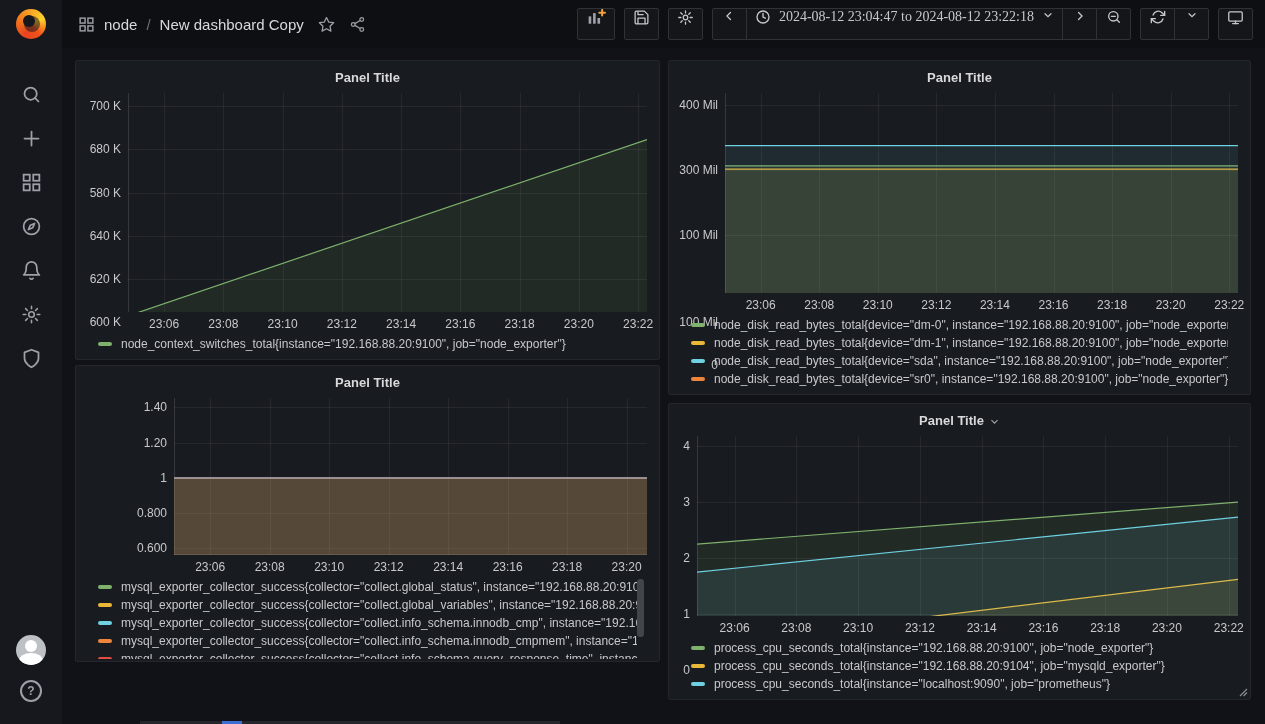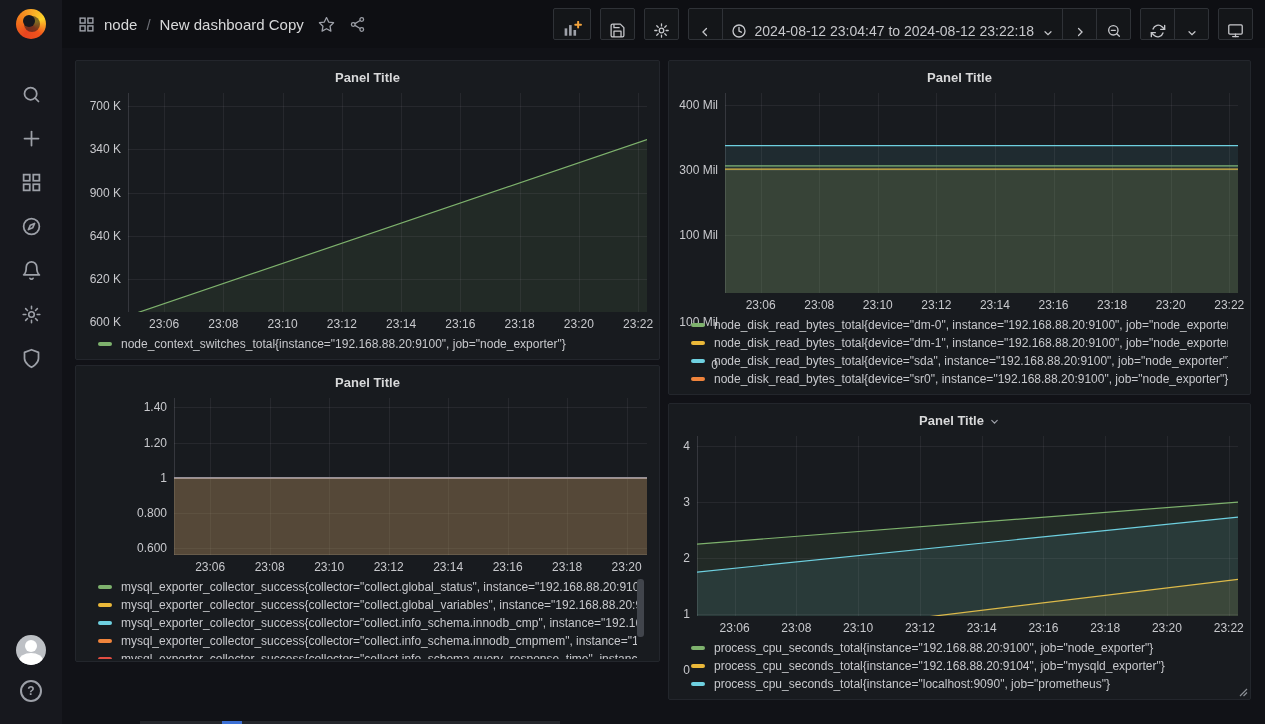--- a/index.html
+++ b/index.html
@@ -31,21 +31,21 @@
     display:flex; align-items:center; padding:0 12px 0 16px; z-index:10; }
   .breadcrumb { display:flex; align-items:center; gap:9px; font-size:15px; color:#D8D9DA; }
   .crumb-icon { color:#9DA0A8; display:flex; }
   .crumb-sep { color:#6E7077; }
   .crumb-link { cursor:pointer; }
   .nav-iconbtn { color:#9DA0A8; margin-left:14px; cursor:pointer; display:flex; }
   .nav-spacer { flex:1; }
   .toolbar { display:flex; align-items:center; gap:9px; }
   .tb-group { display:flex; }
   .tb-btn { height:32px; min-width:35px; border:1px solid #2F3237; background:#141619; border-radius:2px;
-    display:flex; align-items:flex-end; justify-content:center; color:#C7C8CC; padding:0 8px; cursor:pointer; gap:8px; }
+    display:flex; align-items:flex-start; justify-content:center; color:#C7C8CC; padding:0 8px; cursor:pointer; gap:8px;font-family:Liberation Serif, serif; }
   .tb-group .tb-btn { border-radius:0; margin-left:-1px; }
   .tb-group .tb-btn:first-child { border-radius:2px 0 0 2px; margin-left:0; }
   .tb-group .tb-btn:last-child { border-radius:0 2px 2px 0; }
   .time-label { font-size:14px; color:#C7C8CC; white-space:nowrap; }
 
   
   .dash { position:absolute; left:62px; top:48px; right:0; bottom:0; background:#111217; }
   .panel { position:absolute; background:#181B1F; border:1px solid #23262C; border-radius:2px;
     display:flex; flex-direction:column; }
   .panel-header { flex:none; height:28px; padding-top:5px; display:flex; align-items:center; justify-content:center;
@@ -245,22 +245,22 @@
 
 <main class="dash">
   <section class="panel" id="p1">
     <header class="panel-header">
       <span>Panel Title</span>
     </header>
     <div class="panel-body">
       <div class="chart">
         <div class="yaxis">
             <span style="top: 12.9863px;">700 K</span>
-            <span style="top: 56.274px;">340 K</span>
-            <span style="top: 99.5616px;">900 K</span>
+            <span style="top: 56.274px;">680 K</span>
+            <span style="top: 99.5616px;">580 K</span>
             <span style="top: 142.849px;">640 K</span>
             <span style="top: 186.137px;">620 K</span>
             <span style="top: 229.425px;">600 K</span>
           </div>
         <div class="plot-col">
           <div class="plot">
               <svg width="519" height="237">
                 <line x1="0" x2="519" y1="13.5" y2="13.5" stroke="rgba(204,204,220,0.08)" shape-rendering="crispEdges"></line>
                 <line x1="0" x2="519" y1="56.5" y2="56.5" stroke="rgba(204,204,220,0.08)" shape-rendering="crispEdges"></line>
                 <line x1="0" x2="519" y1="100.5" y2="100.5" stroke="rgba(204,204,220,0.08)" shape-rendering="crispEdges"></line>

